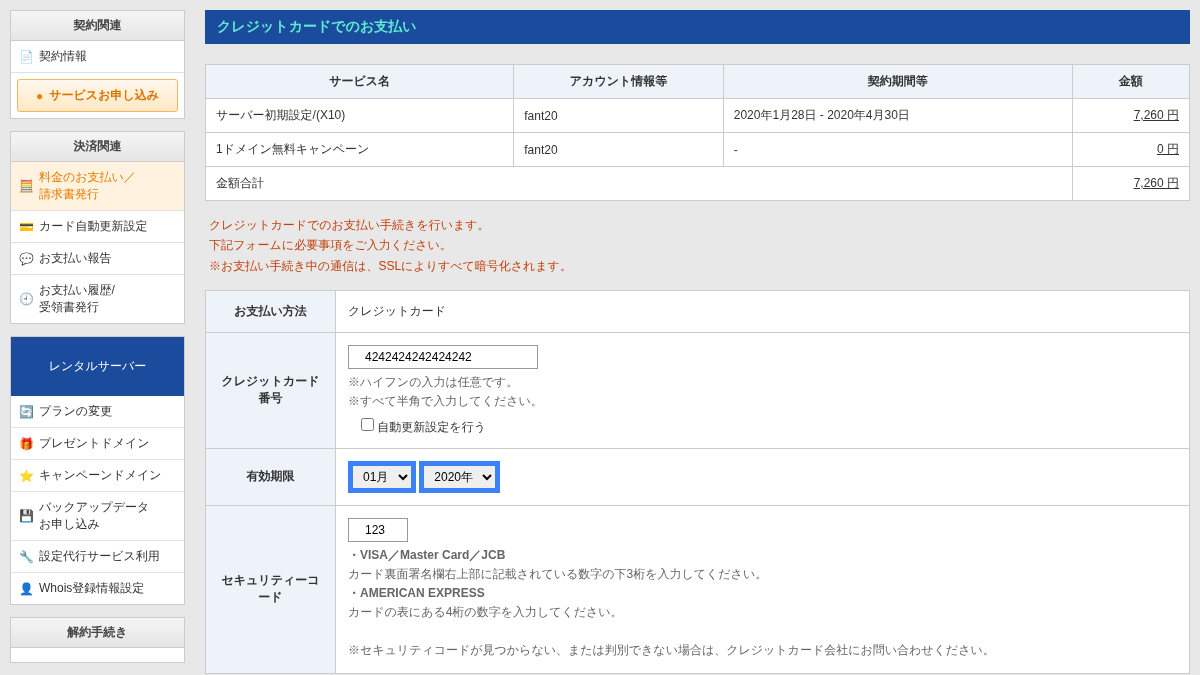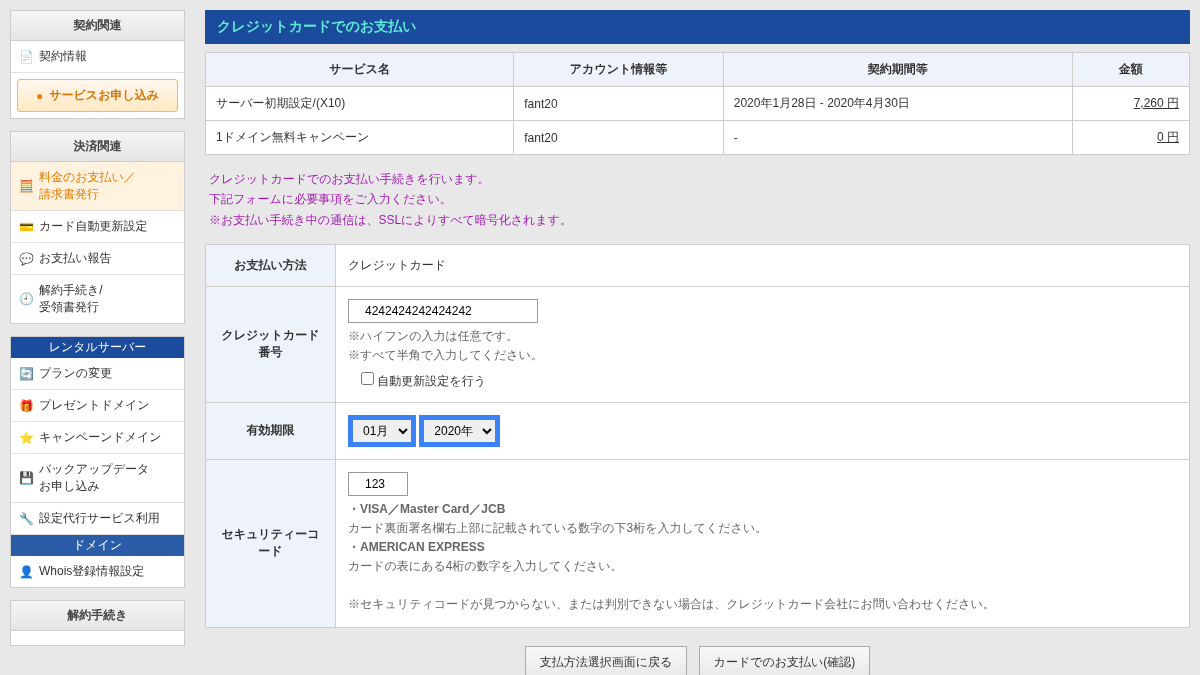--- a/index.html
+++ b/index.html
@@ -7,31 +7,31 @@
 .container { display: flex; gap: 20px; padding: 10px; max-width: 1200px; }
 .sidebar { width: 175px; flex-shrink: 0; }
 .main { flex: 1; }
 
 .side-block { background: #fff; border: 1px solid #ccc; margin-bottom: 12px; }
 .side-title { background: linear-gradient(#f5f5f5,#e5e5e5); border-bottom: 1px solid #ccc; text-align: center; font-weight: bold; padding: 6px; color: #444; font-size: 12px; }
 .side-item { display: flex; align-items: center; padding: 7px 8px; border-bottom: 1px solid #e0e0e0; cursor: pointer; color: #333; gap: 6px; }
 .side-item:last-child { border-bottom: none; }
 .side-item.active { background: #fff3e0; color: #e67a00; }
 .side-item.orange-btn { background: linear-gradient(#fff8ef,#ffe8c4); border: 1px solid #f0b860; margin: 6px; border-radius: 3px; justify-content: center; color: #d97500; font-weight: bold; }
-.side-sub-header { background: #1b4b9c; color: #fff; text-align: center; padding: 2px; font-size: 12px; }
+.side-sub-header { background: #1b4b9c; color: #fff; text-align: center; padding: 21px; font-size: 12px; }
 .side-sub-header.dark { background: #2b5ca8; }
 .icon { width: 14px; height: 14px; display: inline-block; flex-shrink: 0; }
 
 .page-header { background: #1b4b9c; color: #5eead4; padding: 8px 12px; font-weight: bold; font-size: 14px; }
-.table { width: 100%; border-collapse: collapse; background: #fff; margin-top: 8px; }
+.table { width: 100%; border-collapse: collapse; background: #fff; margin-top: 20px; }
 .table th, .table td { border: 1px solid #ccc; padding: 8px 10px; font-size: 12px; }
 .table th { background: #eef3fa; font-weight: bold; text-align: center; }
 .table td.right { text-align: right; text-decoration: underline; }
 
-.desc { margin: 14px 4px; line-height: 1.7; font-size: 12px; color: #a21caf; }
+.desc { margin: 14px 4px; line-height: 1.7; font-size: 12px; color: #c2410c; }
 
 .form-table { width: 100%; border-collapse: collapse; background: #fff; }
 .form-table th, .form-table td { border: 1px solid #ccc; padding: 12px; font-size: 12px; vertical-align: middle; }
 .form-table th { background: #eef3fa; width: 130px; text-align: center; font-weight: bold; }
 .hint { color: #666; margin-top: 4px; line-height: 1.6; }
 input[type=text] { border: 1px solid #999; padding: 4px 16px; font-size: 12px; }
 select { border: 5px solid #3b82f6; padding: 3px 6px; font-size: 12px; }
 .chk { margin-top: 6px; margin-left: 13px; }
 
 .btn-row { text-align: center; margin: 18px 0; }
@@ -65,21 +65,21 @@
       <div class="side-item">
         <span class="icon">💳</span>
         <span>カード自動更新設定</span>
       </div>
       <div class="side-item">
         <span class="icon">💬</span>
         <span>お支払い報告</span>
       </div>
       <div class="side-item">
         <span class="icon">🕘</span>
-        <span style="white-space:pre-line;">解約手続き/
+        <span style="white-space:pre-line;">お支払い履歴/
 受領書発行</span>
       </div>
     </div>
 
     <div class="side-block">
       <div class="side-sub-header">レンタルサーバー</div>
       <div class="side-item">
         <span class="icon">🔄</span>
         <span>プランの変更</span>
       </div>
@@ -93,21 +93,20 @@
       </div>
       <div class="side-item">
         <span class="icon">💾</span>
         <span style="white-space:pre-line;">バックアップデータ
 お申し込み</span>
       </div>
       <div class="side-item">
         <span class="icon">🔧</span>
         <span>設定代行サービス利用</span>
       </div>
-      <div class="side-sub-header dark">ドメイン</div>
       <div class="side-item">
         <span class="icon">👤</span>
         <span>Whois登録情報設定</span>
       </div>
     </div>
 
     <div class="side-block">
       <div class="side-title">解約手続き</div>
       <div class="side-item">
         
@@ -132,20 +131,24 @@
         <td>サーバー初期設定/(X10)</td>
         <td>fant20</td>
         <td>2020年1月28日 - 2020年4月30日</td>
         <td class="right">7,260 円</td>
       </tr>
       <tr>
         <td>1ドメイン無料キャンペーン</td>
         <td>fant20</td>
         <td>-</td>
         <td class="right">0 円</td>
+      </tr>
+      <tr>
+        <td colspan="3">金額合計</td>
+        <td class="right">7,260 円</td>
       </tr>
     </tbody>
       </table>
 
     <div class="desc">
       <div>クレジットカードでのお支払い手続きを行います。</div>
       <div>下記フォームに必要事項をご入力ください。</div>
       <div>※お支払い手続き中の通信は、SSLによりすべて暗号化されます。</div>
     </div>
 

